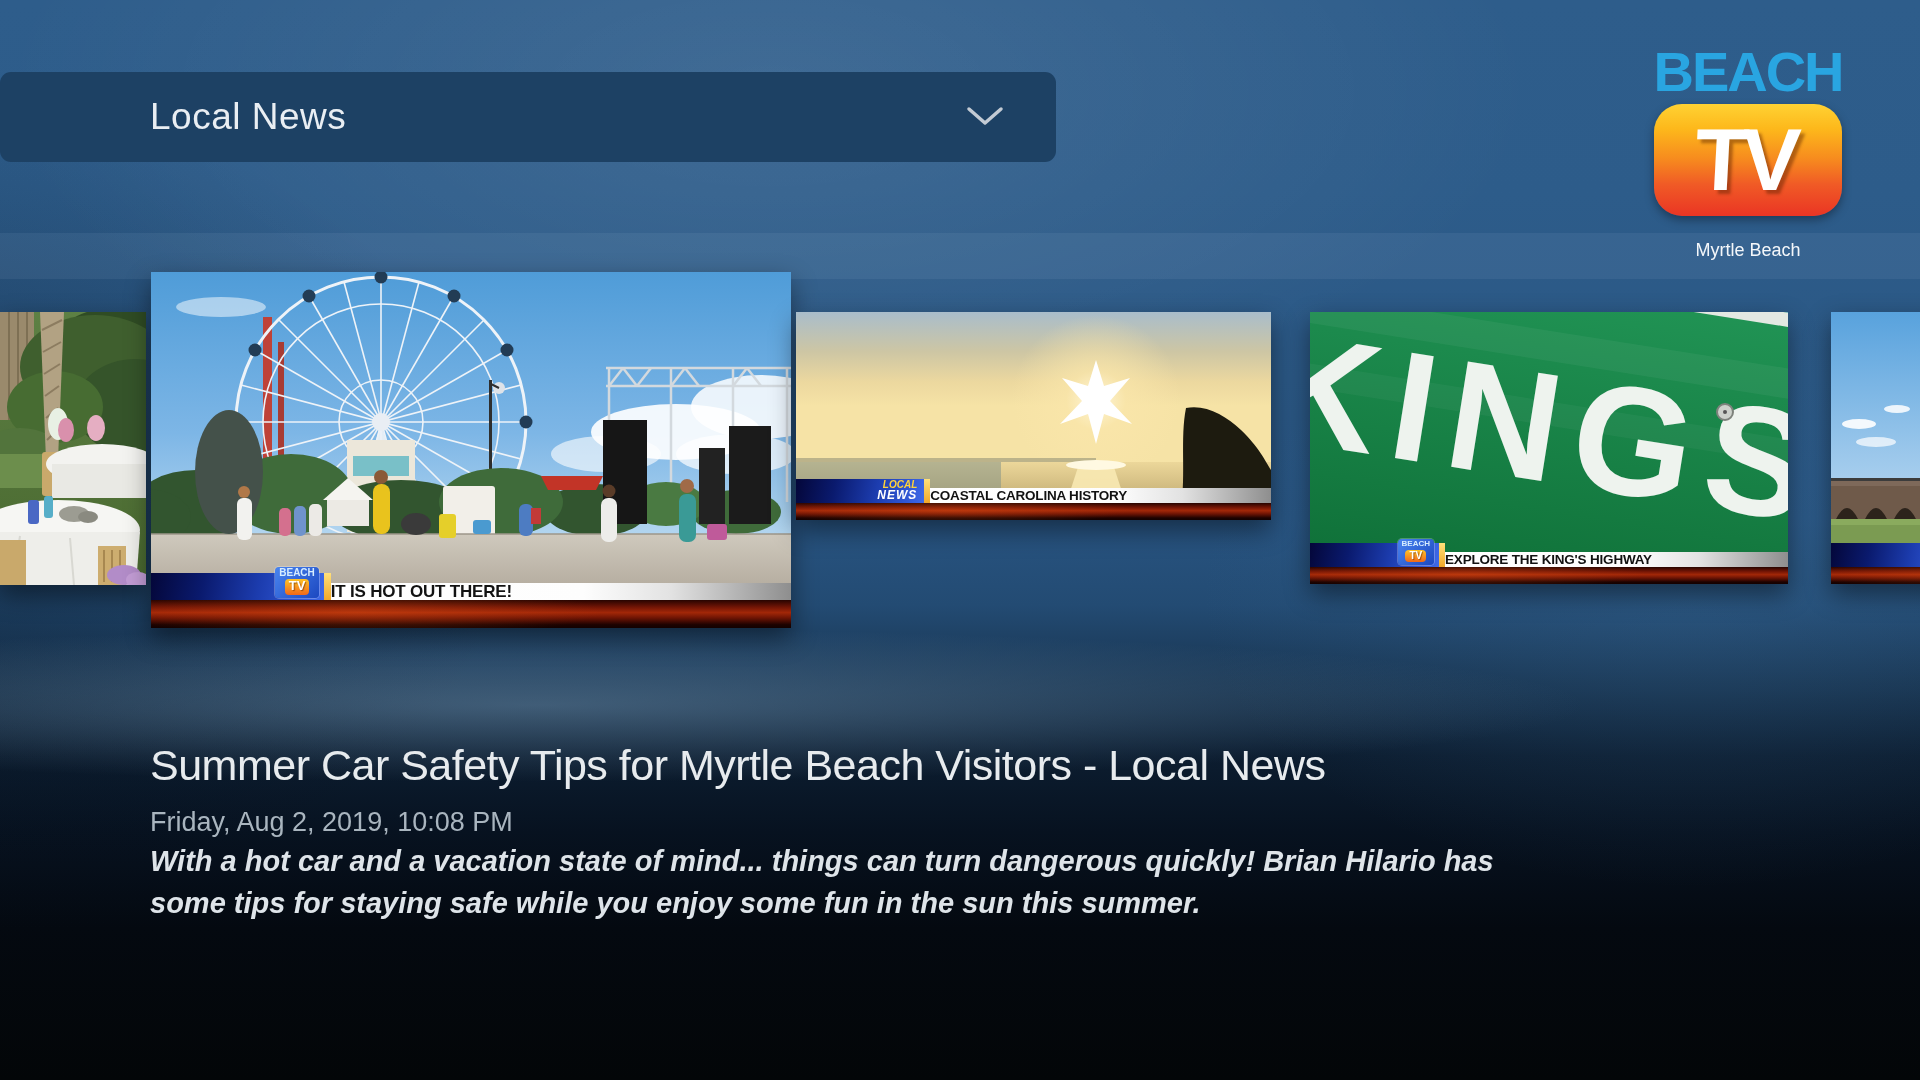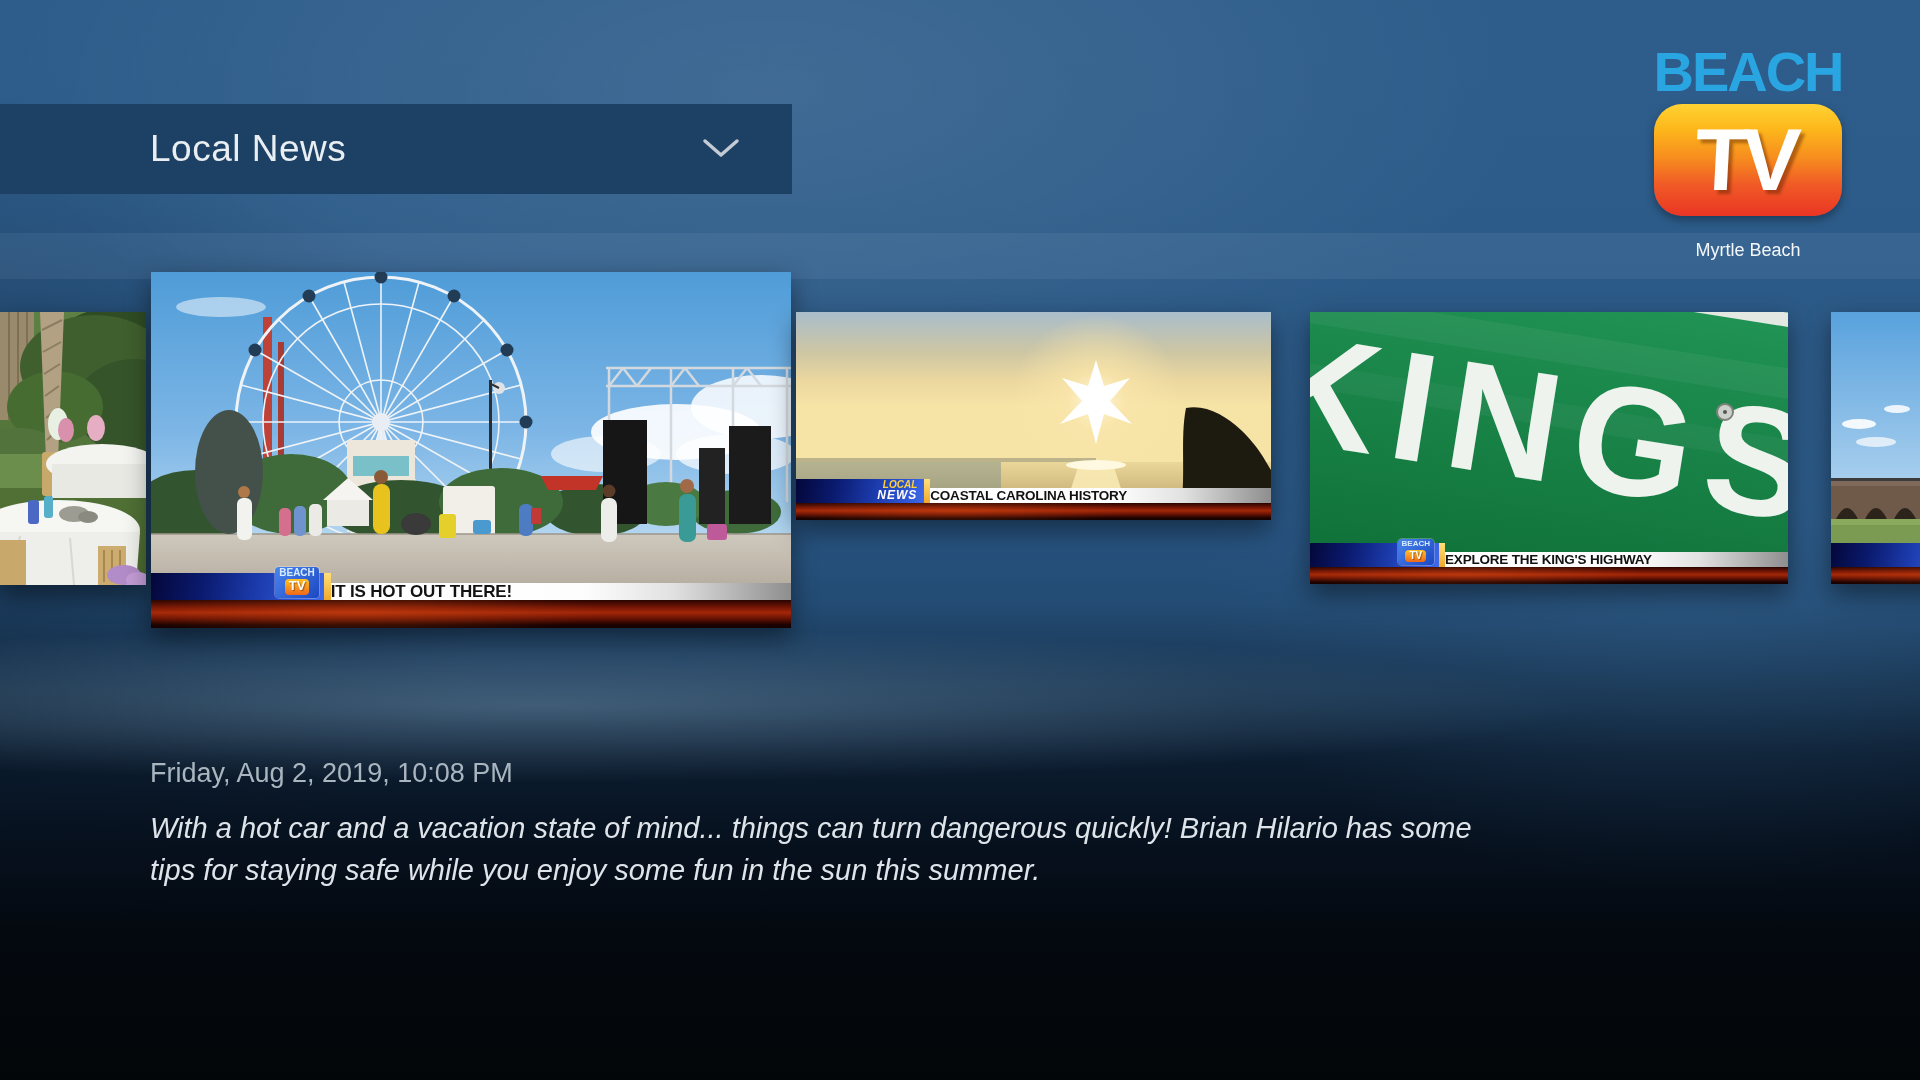--- a/index.html
+++ b/index.html
@@ -8,21 +8,21 @@
       radial-gradient(ellipse 1500px 110px at 28% 705px, rgba(135,170,198,0.38), rgba(135,170,198,0) 70%),
       radial-gradient(ellipse 1100px 480px at 40% 90px, rgba(255,255,255,0.09), rgba(255,255,255,0) 70%),
       radial-gradient(ellipse 900px 620px at -6% 48%, rgba(4,14,26,0.38), rgba(4,14,26,0) 70%),
       radial-gradient(ellipse 700px 420px at 88% 55%, rgba(70,125,175,0.20), rgba(70,125,175,0) 70%),
       linear-gradient(180deg,#2e5d8b 0%,#2d5c8a 18%,#2b5885 35%,#285481 48%,#234b73 56%,#17324d 64%,#0c1d30 70%,#071220 77%,#040910 86%,#030608 100%);
   }
   
   .rowband{position:absolute;left:0;top:233px;width:1920px;height:46px;background:rgba(195,218,240,0.08);}
 
   
-  .catbar{position:absolute;left:0;top:104px;width:792px;height:90px;background:#1d4164;display:flex;align-items:center;cursor:pointer;}
+  .catbar{position:absolute;left:0;top:72px;width:1056px;height:90px;background:#1d4164;display:flex;align-items:center;cursor:pointer;border-radius:11px;}
   .catbar .label{margin-left:150px;font-size:37px;color:#e9eef3;letter-spacing:0.5px;}
   .catbar .chev{position:absolute;right:52px;top:50%;transform:translateY(-50%);line-height:0;}
 
   
   .logo{position:absolute;left:1652px;top:44px;width:192px;text-align:center;}
   .logo-beach{font-size:56px;line-height:1;font-weight:bold;color:#29a5e1;letter-spacing:-2px;}
   .logo-tvbox{margin:4px auto 0;width:188px;height:112px;border-radius:28px;
     background:linear-gradient(180deg,#ffd233 0%,#fdb81b 22%,#f78d1e 48%,#f05a26 72%,#ea3524 100%);
     display:flex;align-items:center;justify-content:center;box-shadow:0 4px 10px rgba(0,0,0,0.35);}
   .logo-tv{font-size:88px;font-weight:bold;color:#fff;letter-spacing:-7px;transform:skewX(-3deg);
@@ -59,21 +59,21 @@
     border-radius:4px;padding:0 4px 1px;font-size:var(--mts);font-weight:bold;color:#fff;
     text-shadow:1px 1px 1px rgba(100,40,0,0.6);line-height:1.15;}
   .mini-ln{text-align:right;font-style:italic;font-weight:bold;line-height:0.95;padding-right:2px;}
   .mini-local{color:#ffd23a;font-size:var(--mls);}
   .mini-news{color:#fff;font-size:var(--mns);letter-spacing:1px;}
 
   
   .details{position:absolute;left:150px;top:741px;width:1540px;}
   .d-title{font-size:43px;color:#e7ebee;letter-spacing:-0.5px;}
   .d-date{margin-top:17px;font-size:27px;color:#a9b5bf;}
-  .d-desc{margin-top:18px;font-size:29px;font-style:italic;color:#dee4e9;line-height:1.45;max-width:1360px;}
+  .d-desc{margin-top:2px;font-size:29px;font-style:italic;color:#dee4e9;line-height:1.45;max-width:1360px;font-weight:bold;}
 </style>
 </head>
 <body>
 
 <div class="stage">
 
   <div class="rowband"></div>
 
   <div class="catbar">
     <div class="label">Local News</div>
@@ -408,17 +408,18 @@
     <div class="banner">
       <div class="b-main">
         <div class="b-blue"></div>
 
       </div>
       <div class="b-red"></div>
     </div>
   </div>
 
   <div class="details">
+    <div class="d-title">Summer Car Safety Tips for Myrtle Beach Visitors - Local News</div>
     <div class="d-date">Friday, Aug 2, 2019, 10:08 PM</div>
     <div class="d-desc">With a hot car and a vacation state of mind... things can turn dangerous quickly! Brian Hilario has some tips for staying safe while you enjoy some fun in the sun this summer.</div>
   </div>
 
 </div>
 
 </body></html>

